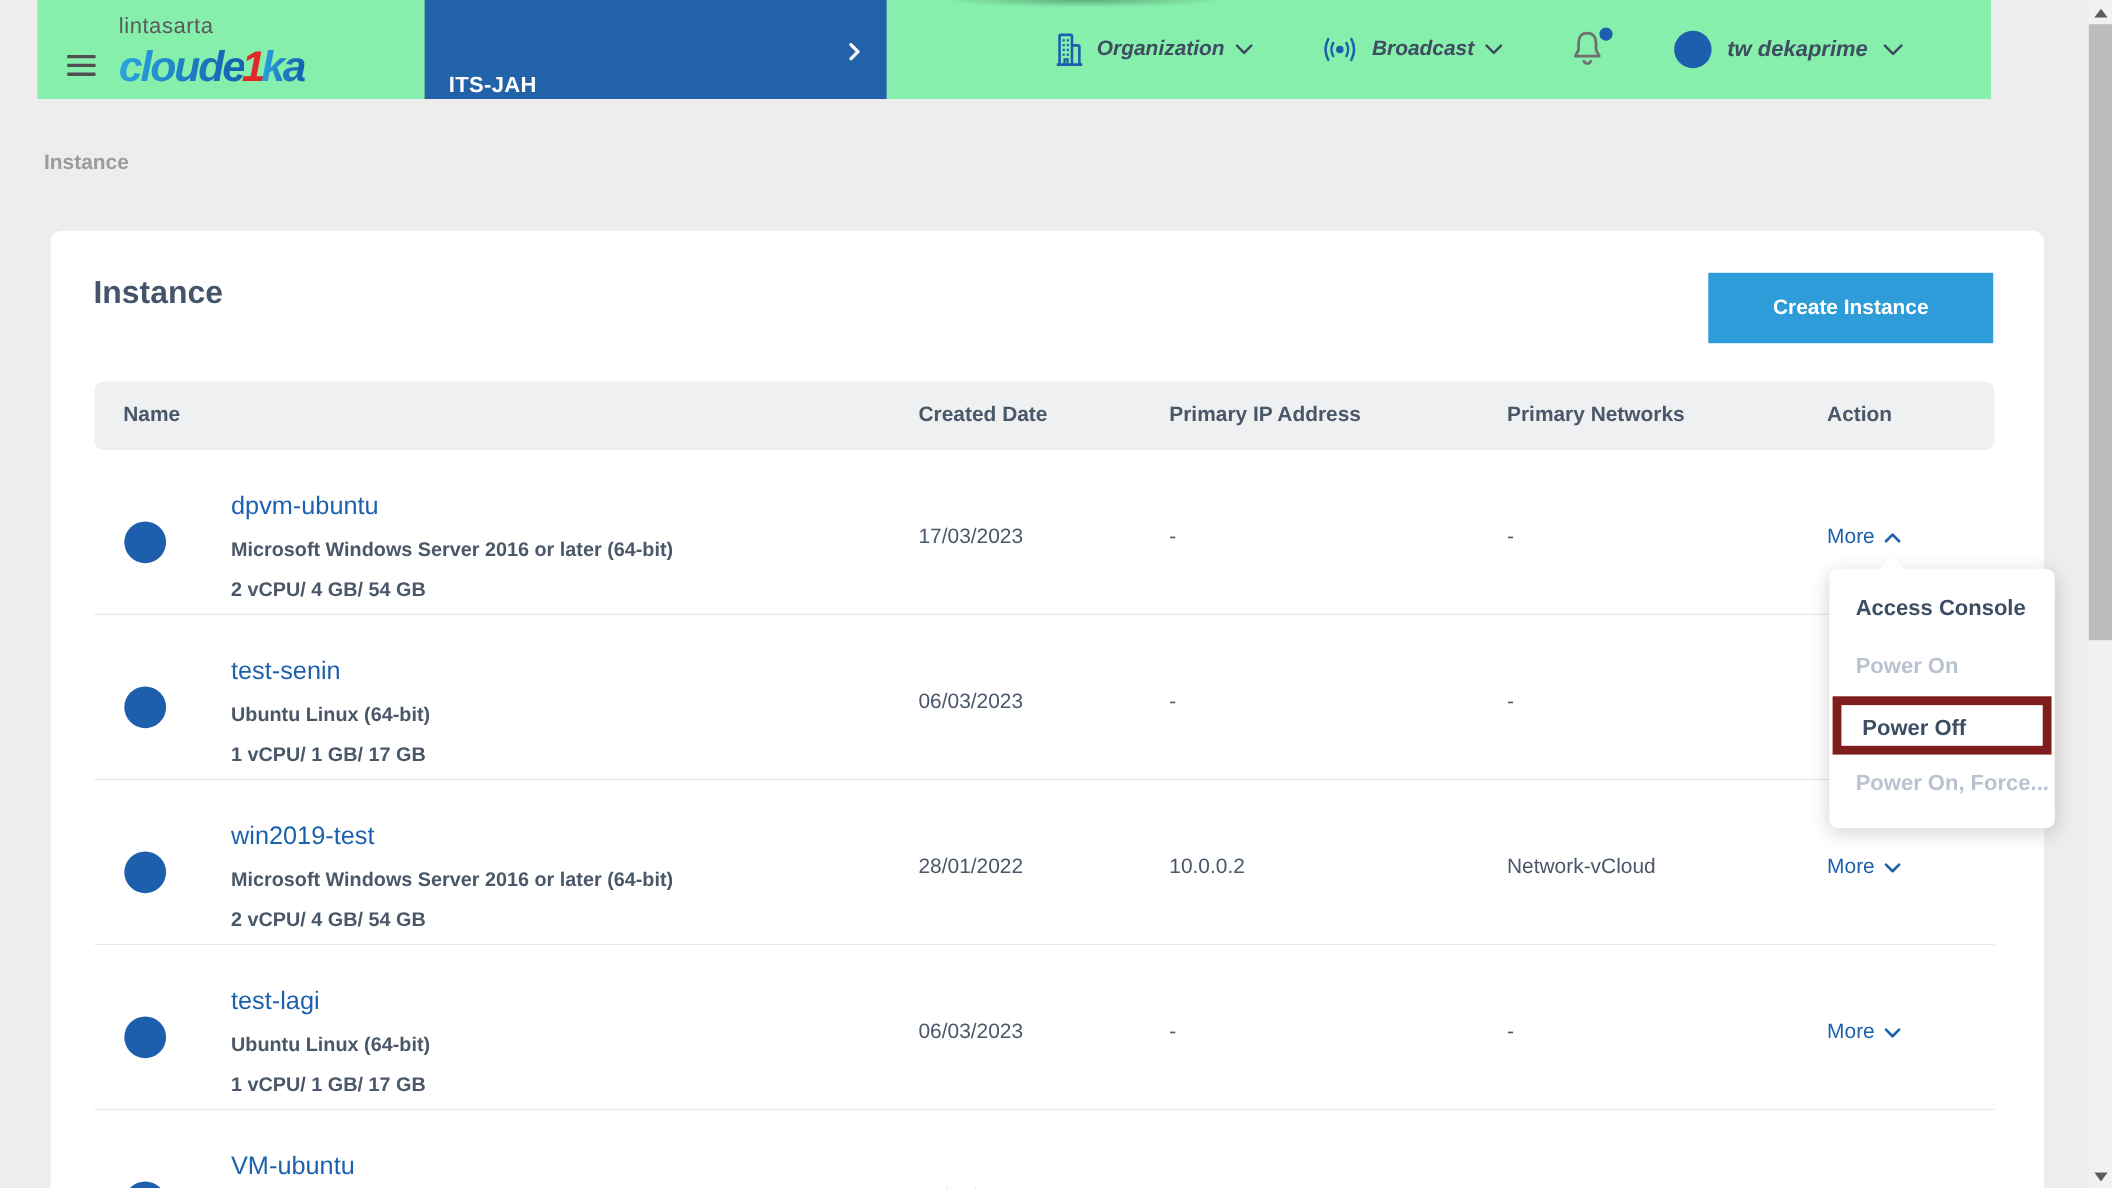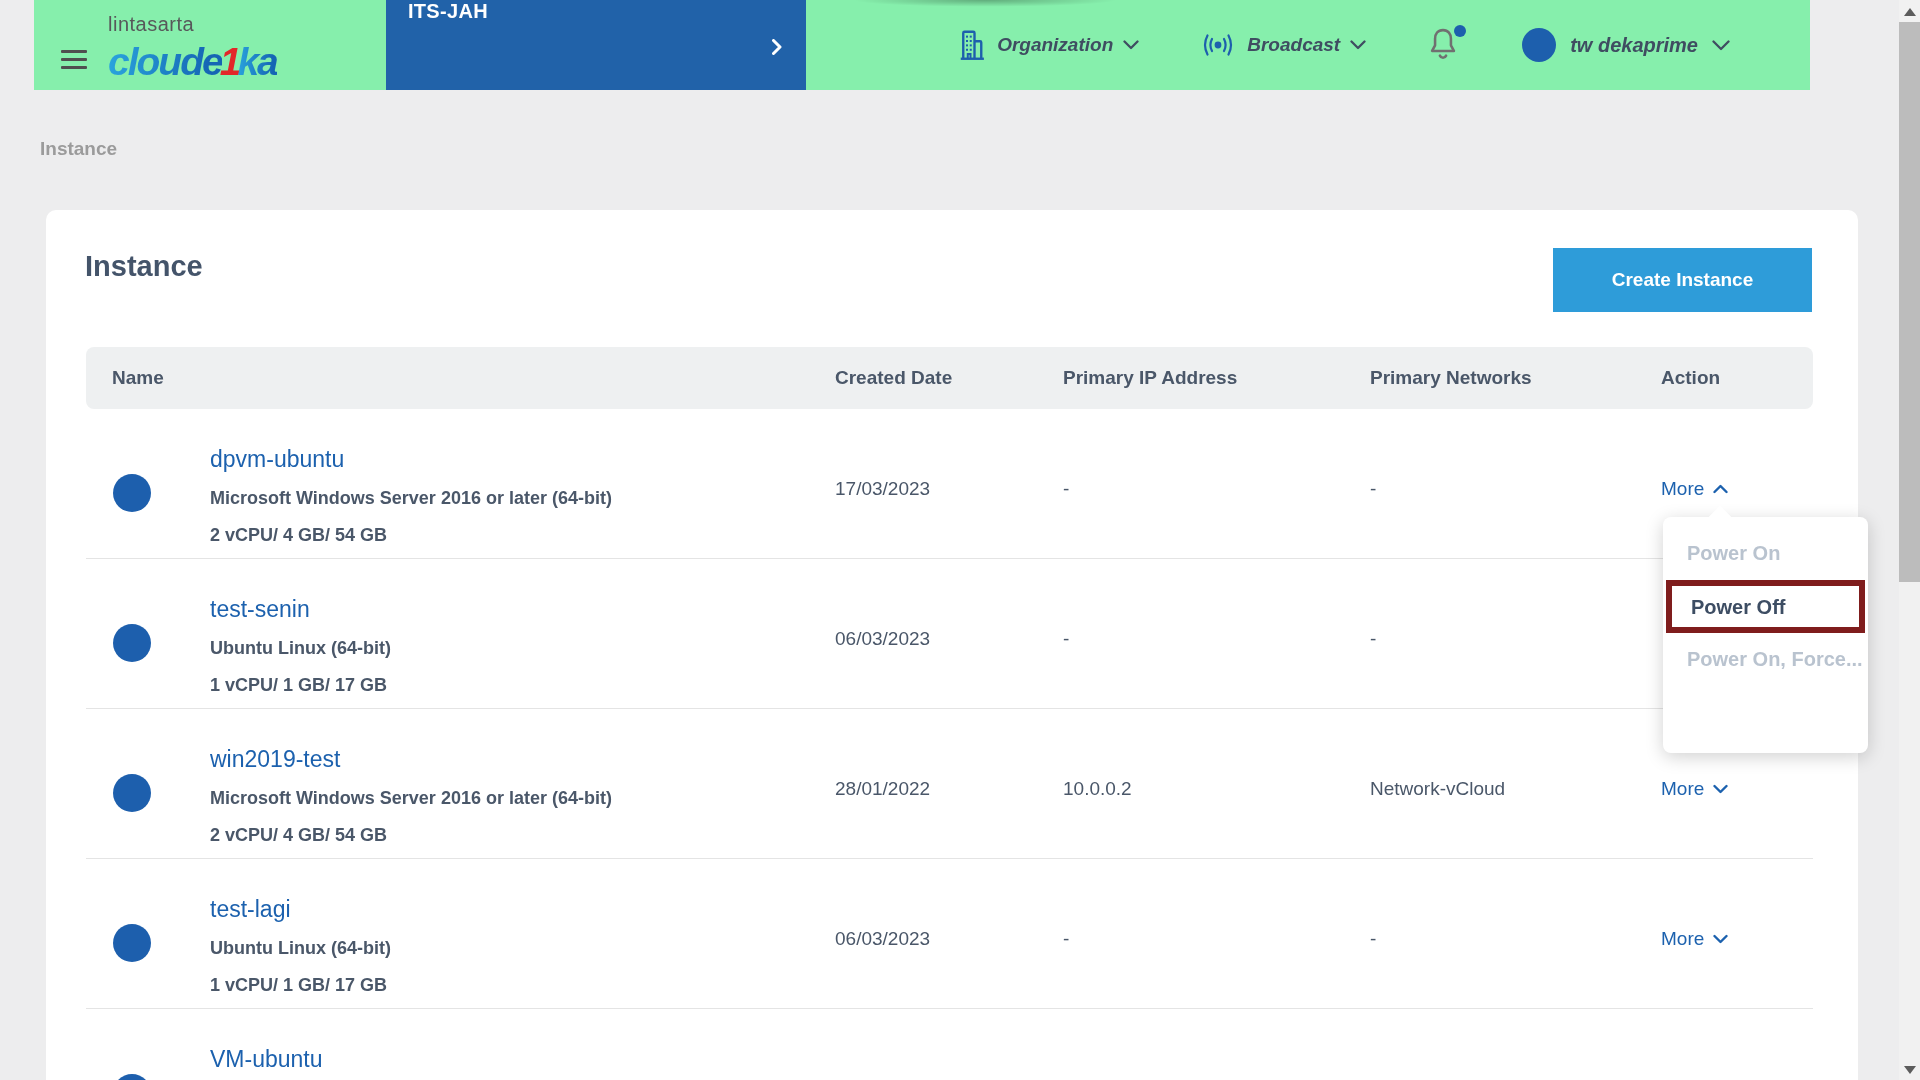--- a/index.html
+++ b/index.html
@@ -10,21 +10,21 @@
   
   .header { position:absolute; left:0; top:0; width:1776px; height:90px; background:#86efac; z-index:5;margin-left:34px; }
   .hamburger { position:absolute; left:27px; top:50px; width:26px; height:21px; cursor:pointer; }
   .hamburger span { display:block; width:26px; height:3px; background:#4f4f4f; margin-bottom:5px; border-radius:1px; }
   .logo { position:absolute; left:74px; top:14px; line-height:1; }
   .logo-top { font-size:20px; font-weight:500; color:#57585a; letter-spacing:.5px; }
   .logo-bottom { margin-top:8px; font-size:39px; font-style:italic; font-weight:800; letter-spacing:-2px; }
   .logo-main { background:linear-gradient(90deg,#2aa4dd 0%,#1565b4 90%); -webkit-background-clip:text; background-clip:text; color:transparent; }
   .logo-accent { color:#e32629; margin:0 -2px; }
   .project-banner { position:absolute; left:352px; top:0; width:420px; height:90px; background:#2162a9; color:#fff;
-                    display:flex; align-items:flex-start; cursor:pointer; }
+                    display:flex; align-items:flex-end; cursor:pointer; }
   .project-banner .pb-label { margin-left:22px; font-size:20px; font-weight:700; letter-spacing:.3px; }
   .project-banner svg { position:absolute; right:24px; top:39px; }
 
   .header-right { position:absolute; right:80px; top:0; height:90px; display:flex; align-items:center; gap:0;font-style:italic; }
   .nav-item { display:flex; align-items:center; gap:10px; cursor:pointer; margin-right:60px; }
   .nav-label { font-size:19px; font-weight:700; color:#3f4d61; }
   .chev { display:inline-block; }
   .bell-wrap { position:relative; margin-right:60px; cursor:pointer; width:36px; height:40px; }
   .bell-dot { position:absolute; right:-4px; top:0; width:12px; height:12px; border-radius:50%; background:#1d5fad; }
   .user-chip { display:flex; align-items:center; gap:14px; cursor:pointer; }
@@ -59,21 +59,21 @@
   .vm-os, .vm-specs { font-size:18px; font-weight:700; color:#4a5769; }
   .cell { position:absolute; top:66px; height:28px; line-height:28px; font-size:19px; font-weight:400; color:#4a5769; }
   .more-link { display:flex; align-items:center; gap:9px; color:#1c61ae; cursor:pointer; }
 
   
   .popover { position:absolute; left:1663px; top:517px; width:205px; height:236px; background:#fff; border-radius:8px;
              box-shadow:0 4px 18px rgba(0,0,0,.18); z-index:20; padding-top:10px; }
   .popover .caret { position:absolute; left:49px; top:-8px; width:16px; height:16px; background:#fff; transform:rotate(45deg); }
   .menu-item { height:53px; line-height:53px; padding-left:24px; font-size:20px; font-weight:700; color:#3d4d63; cursor:pointer; }
   .menu-item.disabled { color:#b9c3cf; cursor:default; }
-  .menu-item.highlight { border:6px solid #7f1d1d; margin:0 3px; padding-left:19px; line-height:43px; }
+  .menu-item.highlight { border:8px solid #7f1d1d; margin:0 3px; padding-left:19px; line-height:43px; }
 
   
   .scrollbar { position:absolute; right:0; top:0; width:21px; height:1080px; background:#f1f1f1; z-index:30; }
   .sb-thumb { position:absolute; left:0; top:22px; width:21px; height:560px; background:#bcbcbc; }
   .sb-up { position:absolute; left:5px; top:8px; width:0; height:0;
            border-left:6px solid transparent; border-right:6px solid transparent; border-bottom:8px solid #5c5c5c; }
   .sb-down { position:absolute; left:5px; bottom:6px; width:0; height:0;
            border-left:6px solid transparent; border-right:6px solid transparent; border-top:8px solid #5c5c5c; }
 </style>
 </head>
@@ -249,20 +249,21 @@
       <span class="cell col-action more-link">
         <span>More</span>
 
       </span>
     </div>
   </div>
 </div>
 
 <div class="popover">
   <div class="caret"></div>
+  <div class="menu-item">Access Console</div>
   <div class="menu-item disabled">Power On</div>
   <div class="menu-item highlight">Power Off</div>
   <div class="menu-item disabled">Power On, Force...</div>
 </div>
 
 <div class="scrollbar">
   <div class="sb-up"></div>
   <div class="sb-thumb"></div>
   <div class="sb-down"></div>
 </div>

